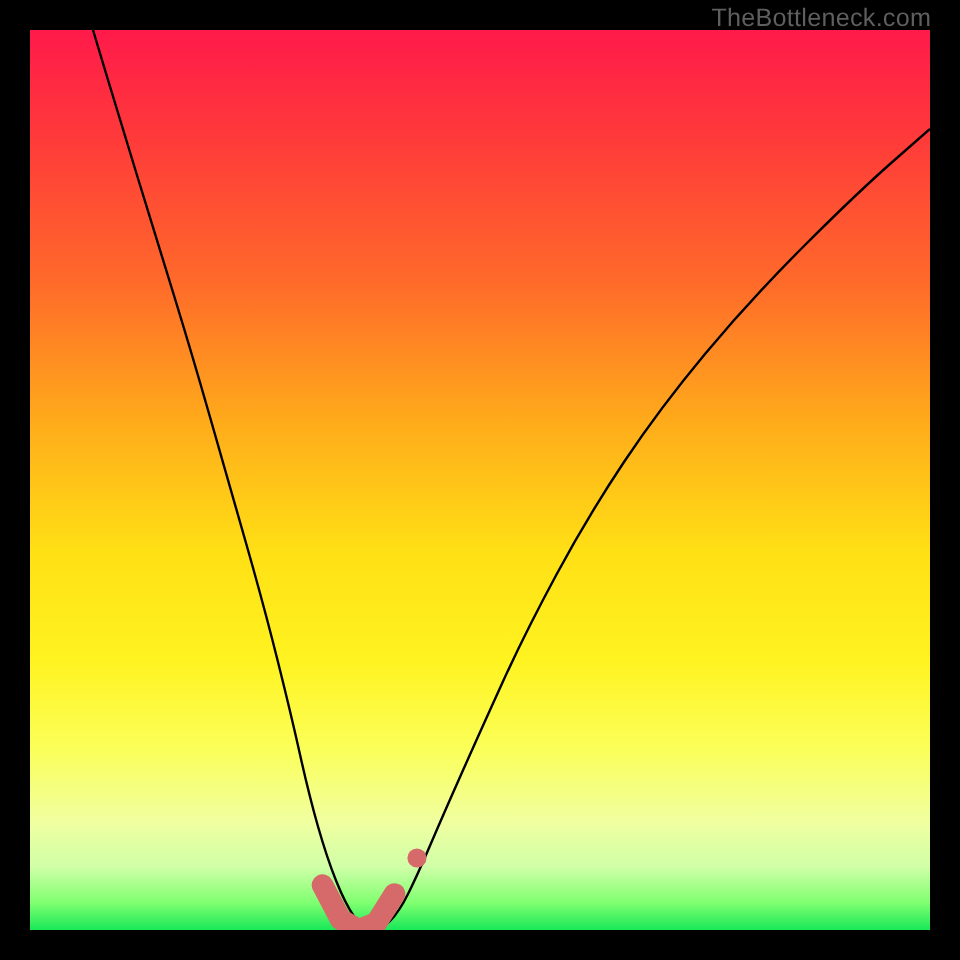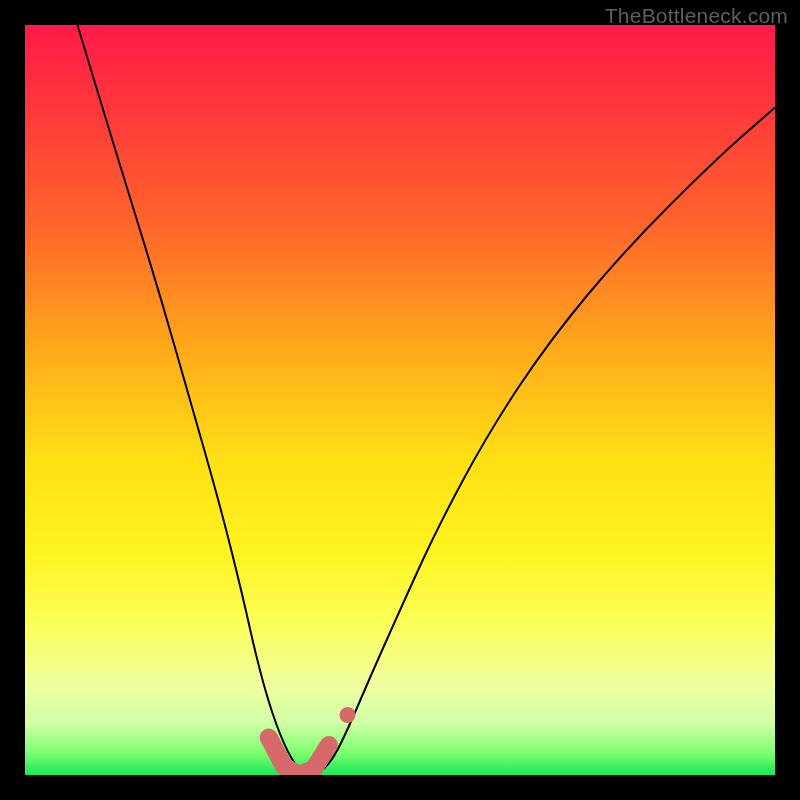--- a/index.html
+++ b/index.html
@@ -26,21 +26,21 @@
       #fff320 70%,
       #fbff5a 80%,
       #f0ffa0 88%,
       #d0ffa8 93%,
       #7fff70 97%,
       #18e858 100%);
   }
   .watermark {
     position: absolute;
     top: 4px;
-    right: 12px;
+    right: 24px;
     color: #5f5f5f;
     font-size: 21px;
     letter-spacing: 0.2px;
     font-weight: 400;
     z-index: 10;
   }
   svg.plot {
     position: absolute;
     left: 0;
     top: 0;

